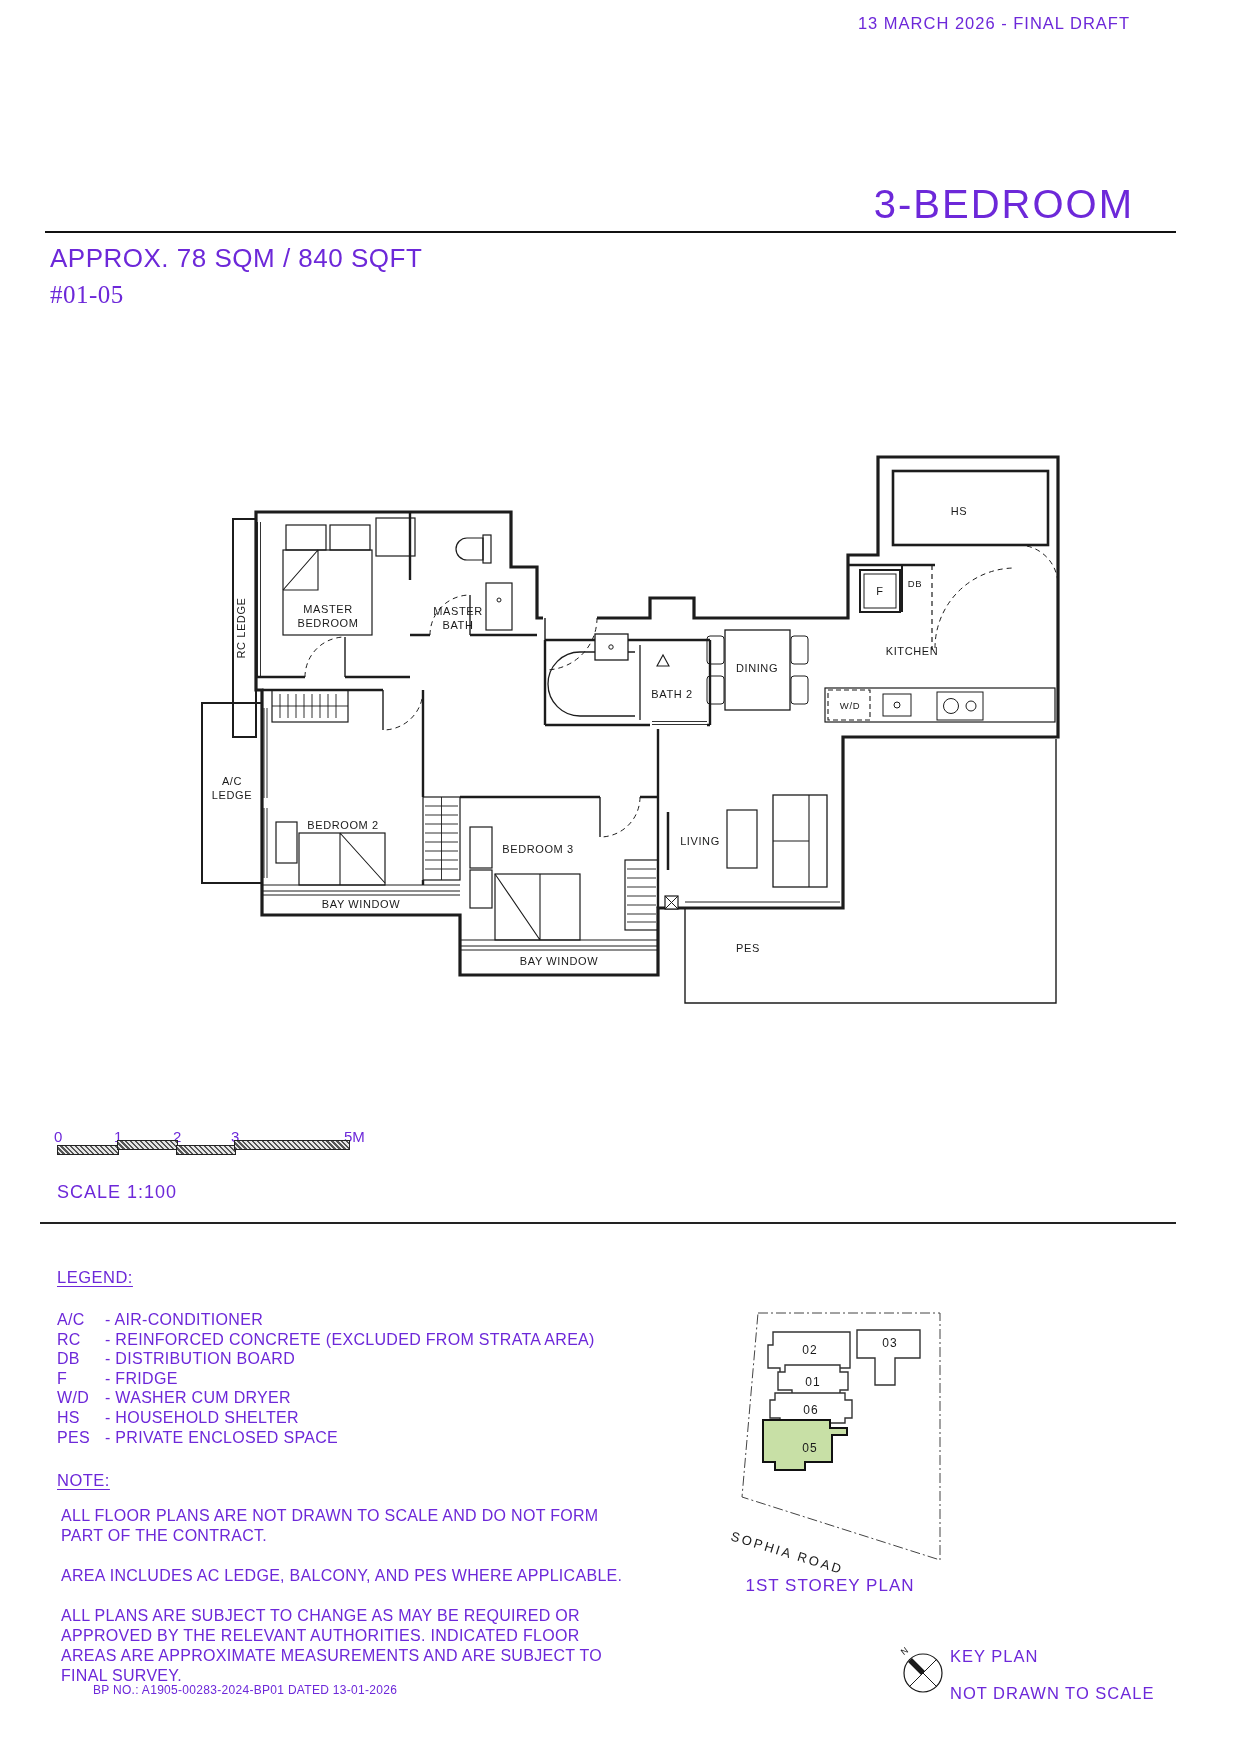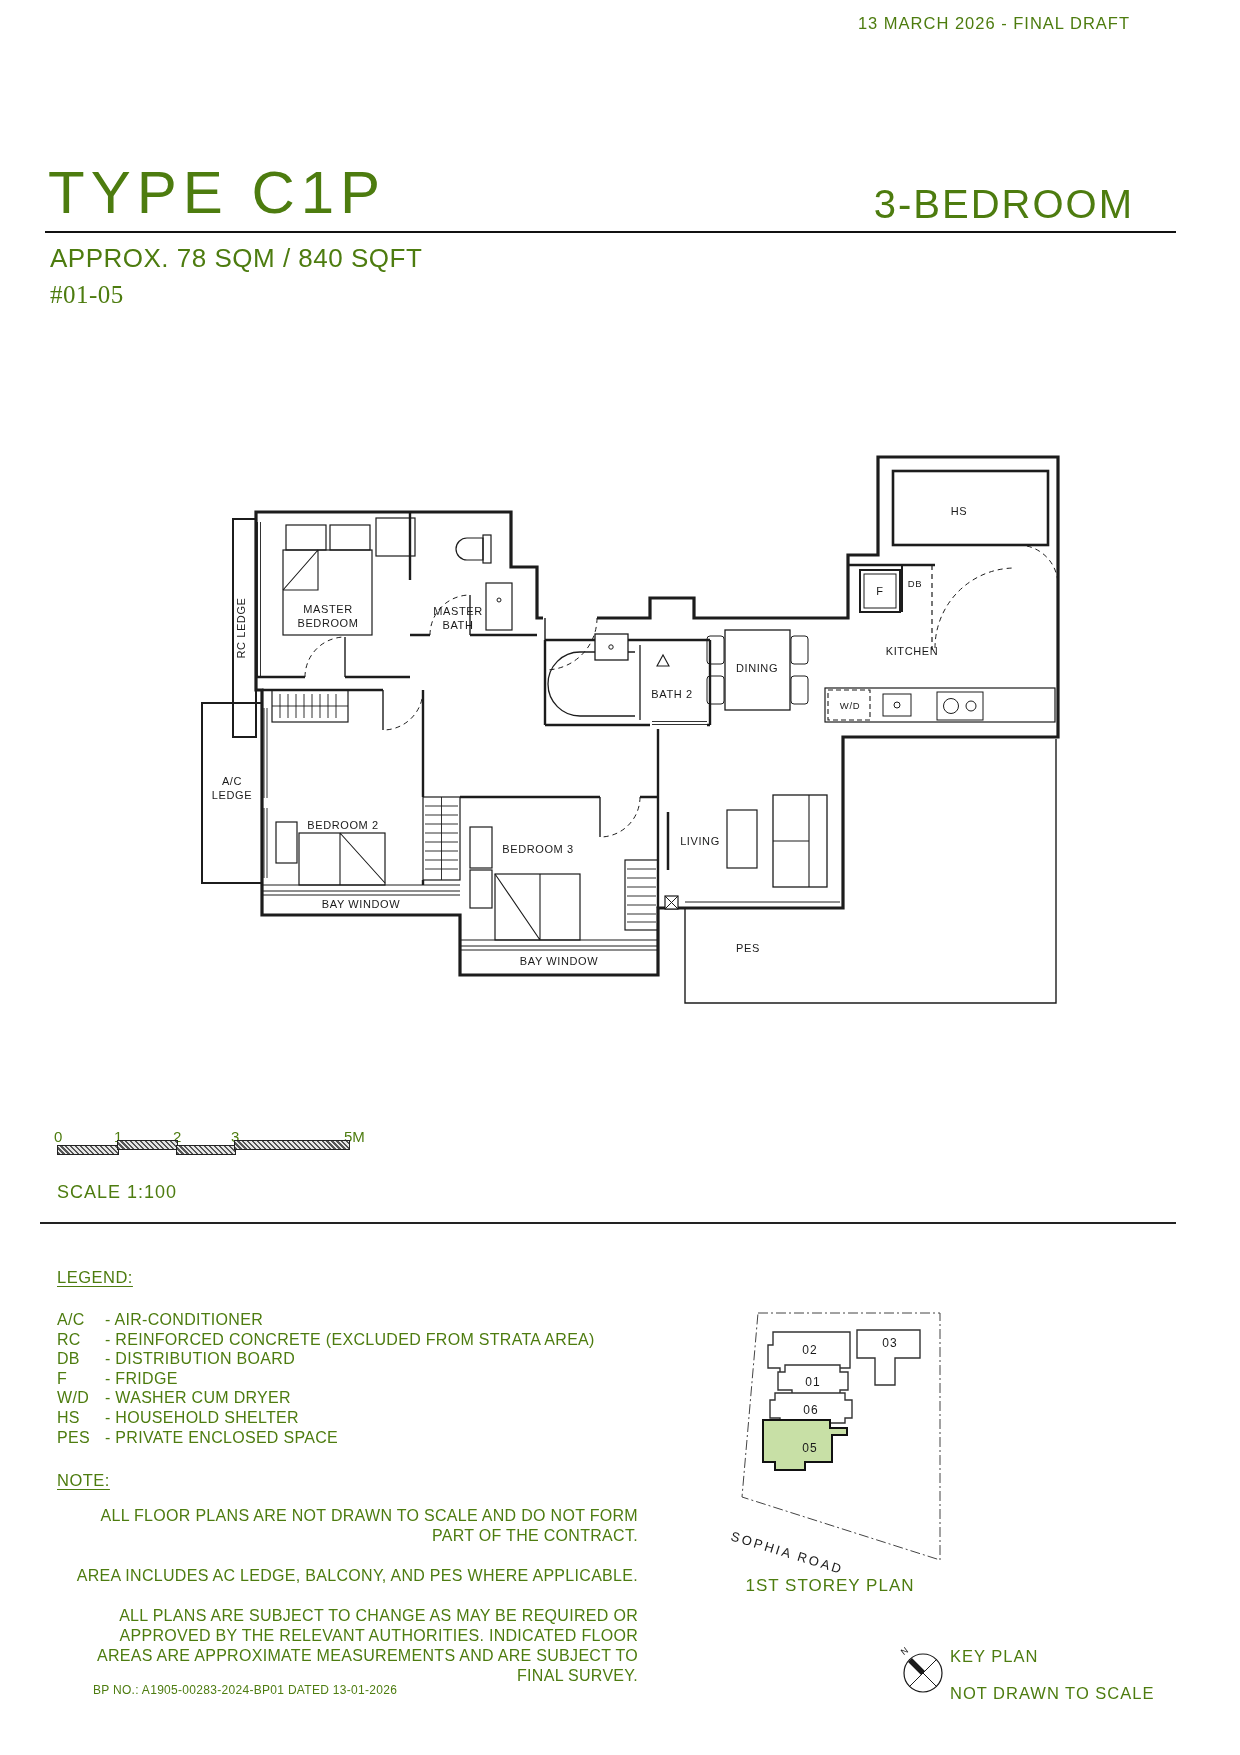--- a/index.html
+++ b/index.html
@@ -1,55 +1,54 @@
 <!DOCTYPE html>
 <html><head>
 <meta charset="utf-8">
 <style>
   html,body{margin:0;padding:0;background:#fff;}
   .page{position:relative;width:1176px;height:1755px;background:#fff;overflow:hidden;
-        font-family:"Liberation Sans", sans-serif;color:#4d7c0f;}
+        font-family:"Liberation Sans", sans-serif;color:#6d28d9;}
   .abs{position:absolute;}
   .draft-note{top:14px;right:46px;font-size:16.5px;letter-spacing:1px;}
   .type-title{left:48px;top:158px;font-size:60px;letter-spacing:6px;font-weight:400;}
   .bedroom-title{right:42px;top:182px;font-size:40px;letter-spacing:2px;}
   .title-rule{left:45px;top:231px;width:1153px;height:2px;background:#111;}
   .area-line{left:50px;top:243px;font-size:26px;letter-spacing:0.5px;text-align:right;}
   .unit-line{left:50px;top:281px;font-size:25px;letter-spacing:0.5px;font-family:Liberation Serif, serif;}
   .section-rule{left:40px;top:1222px;width:1160px;height:2px;background:#222;}
   .scalebar{left:50px;top:1128px;width:320px;height:32px;}
   .scalebar .tick{position:absolute;top:0;font-size:15px;}
   .scalebar .seg{position:absolute;height:8px;border:1px solid #222;
      background:repeating-linear-gradient(45deg,#555 0 1.5px,#e6e6e6 1.5px 3.5px);}
   .seg.lower{top:17px;} .seg.upper{top:12px;}
   .scale-label{left:57px;top:1162px;font-size:18px;letter-spacing:1px;margin-top:20px;}
   .heading-underline{font-size:16.5px;letter-spacing:0.5px;text-decoration:underline;text-underline-offset:3px;text-align:right;}
   .legend-wrap{left:57px;top:1268px;font-size:16px;}
   .legend-items{position:absolute;left:0;top:42px;width:560px;}
   .legend-row{display:flex;line-height:19.6px;letter-spacing:0.3px;}
   .legend-row .abbr{width:48px;flex:none;}
   .note-wrap{left:57px;top:1471px;font-size:16px;}
-  .note-p{position:absolute;left:16px;width:565px;line-height:20px;letter-spacing:0.3px;text-align:right;}
+  .note-p{position:absolute;left:4px;width:565px;line-height:20px;letter-spacing:0.3px;}
   .bp-line{left:50px;top:1683px;font-size:12px;letter-spacing:0.3px;margin-left:43px;}
   .storey-caption{left:700px;top:1576px;width:260px;text-align:center;font-size:17px;letter-spacing:1px;}
   .keyplan-label{left:950px;top:1647px;font-size:16.5px;letter-spacing:1px;}
   .nds-label{left:950px;top:1684px;font-size:16.5px;letter-spacing:1px;}
   svg text{font-family:"Liberation Sans", sans-serif;fill:#1a1a1a;}
   .plan-label{font-size:11px;letter-spacing:0.6px;text-anchor:middle;}
   .plan-label.small{font-size:9.5px;}
   .kp-label{font-size:12px;text-anchor:middle;letter-spacing:1px;}
 </style>
 </head>
 <body>
 
 <div class="page">
 
   <div class="abs draft-note">13 MARCH 2026 - FINAL DRAFT</div>
 
-  <div class="abs type-title">TYPE C1P</div>
   <div class="abs bedroom-title">3-BEDROOM</div>
   <div class="abs title-rule"></div>
   <div class="abs area-line">APPROX. 78 SQM / 840 SQFT</div>
   <div class="abs unit-line">#01-05</div>
 
   <svg class="abs" style="left:195px;top:450px" width="875" height="565" viewBox="0 0 875 565">
     <g fill="none" stroke="#1c1c1c">
 
       <path stroke-width="3.2" fill="#fff" d="M61,62 H316 V117 H342 V168 H455 V148 H499 V168 H653 V105 H683 V7 H863 V287 H648 V458 H488 L463,458 V525 H265 V465 H67 V240 H61 Z"></path>
 

